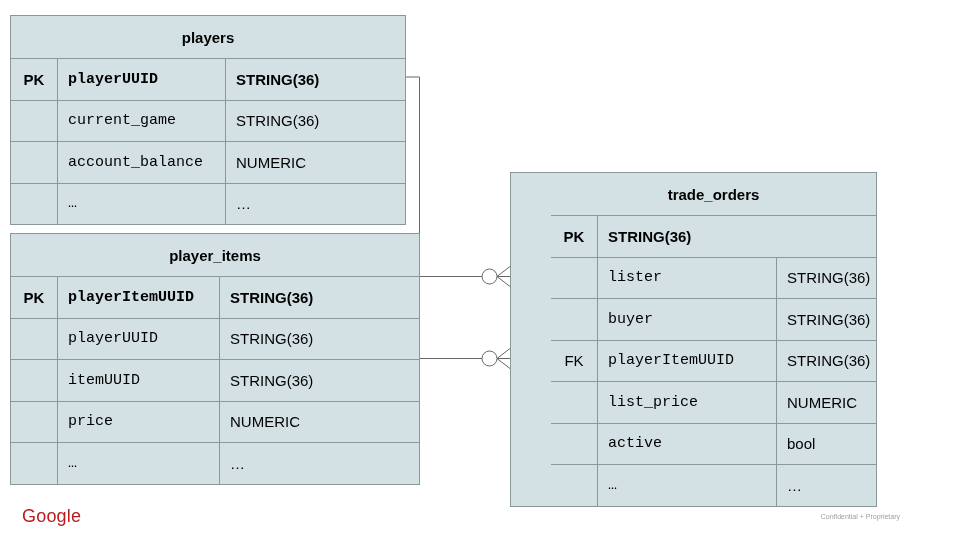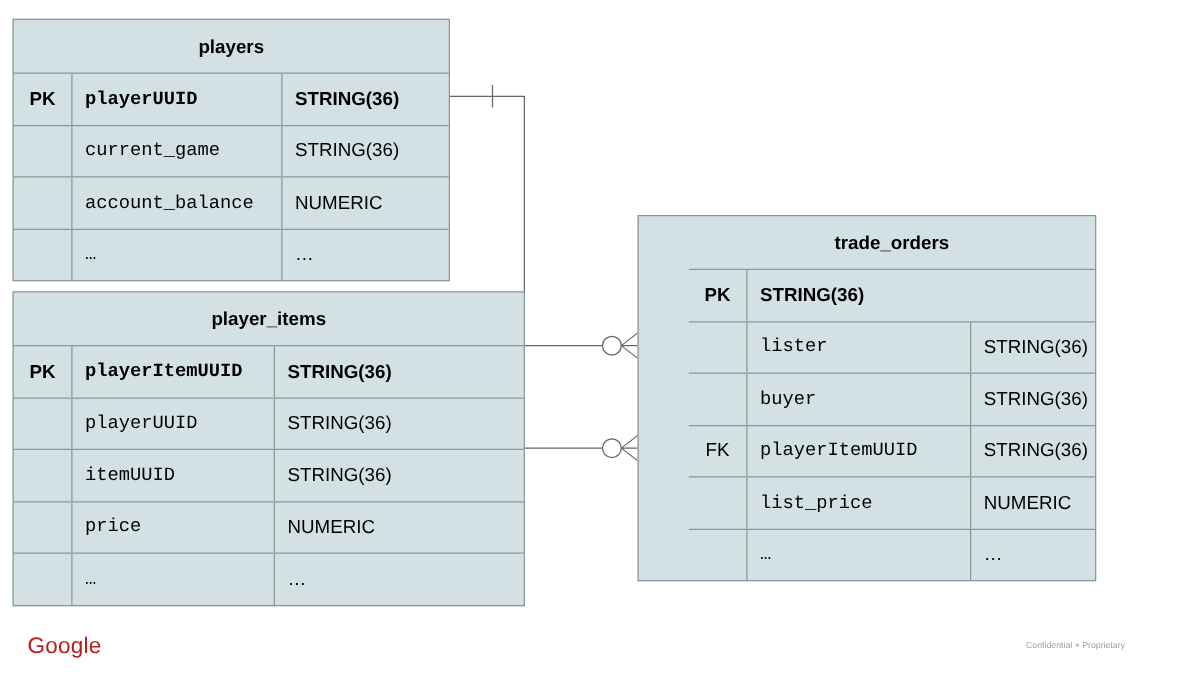--- a/index.html
+++ b/index.html
@@ -38,21 +38,21 @@
     box-sizing: border-box;
     display: flex;
     align-items: center;
     overflow: hidden;
     white-space: nowrap;
   }
   .cell.key { justify-content: center; border-right: 1px solid #8a9899; }
   .cell.name { padding-left: 10px; border-right: 1px solid #8a9899; font-family: Liberation Mono, monospace; }
   .cell.type { padding-left: 10px; }
 
-  #t-players       { left: 10px;  top: 15px;  width: 350px; }
+  #t-players       { left: 10px;  top: 15px;  width: 396px; }
   #t-players .erd-row      { grid-template-columns: 47px 168px 1fr; }
   #t-player-items  { left: 10px;  top: 233px; width: 410px; }
   #t-player-items .erd-row { grid-template-columns: 47px 162px 1fr; }
   #t-trade-orders  { left: 510px; top: 172px; width: 367px; padding-left: 40px; }
   #t-trade-orders .erd-row { grid-template-columns: 47px 179px 1fr; }
 
   #connector-layer {
     position: absolute;
     left: 0; top: 0;
     width: 960px; height: 540px;
@@ -168,19 +168,24 @@
     <div class="cell name">playerItemUUID</div>
     <div class="cell type">STRING(36)</div>
   </div>
   <div class="erd-row">
     <div class="cell key"></div>
     <div class="cell name">list_price</div>
     <div class="cell type">NUMERIC</div>
   </div>
   <div class="erd-row">
     <div class="cell key"></div>
+    <div class="cell name">active</div>
+    <div class="cell type">bool</div>
+  </div>
+  <div class="erd-row">
+    <div class="cell key"></div>
     <div class="cell name">…</div>
     <div class="cell type">…</div>
   </div>
 </div>
 
 <div class="google-logo">Google</div>
 <div class="confidential">Confidential + Proprietary</div>
 
 </body></html>

